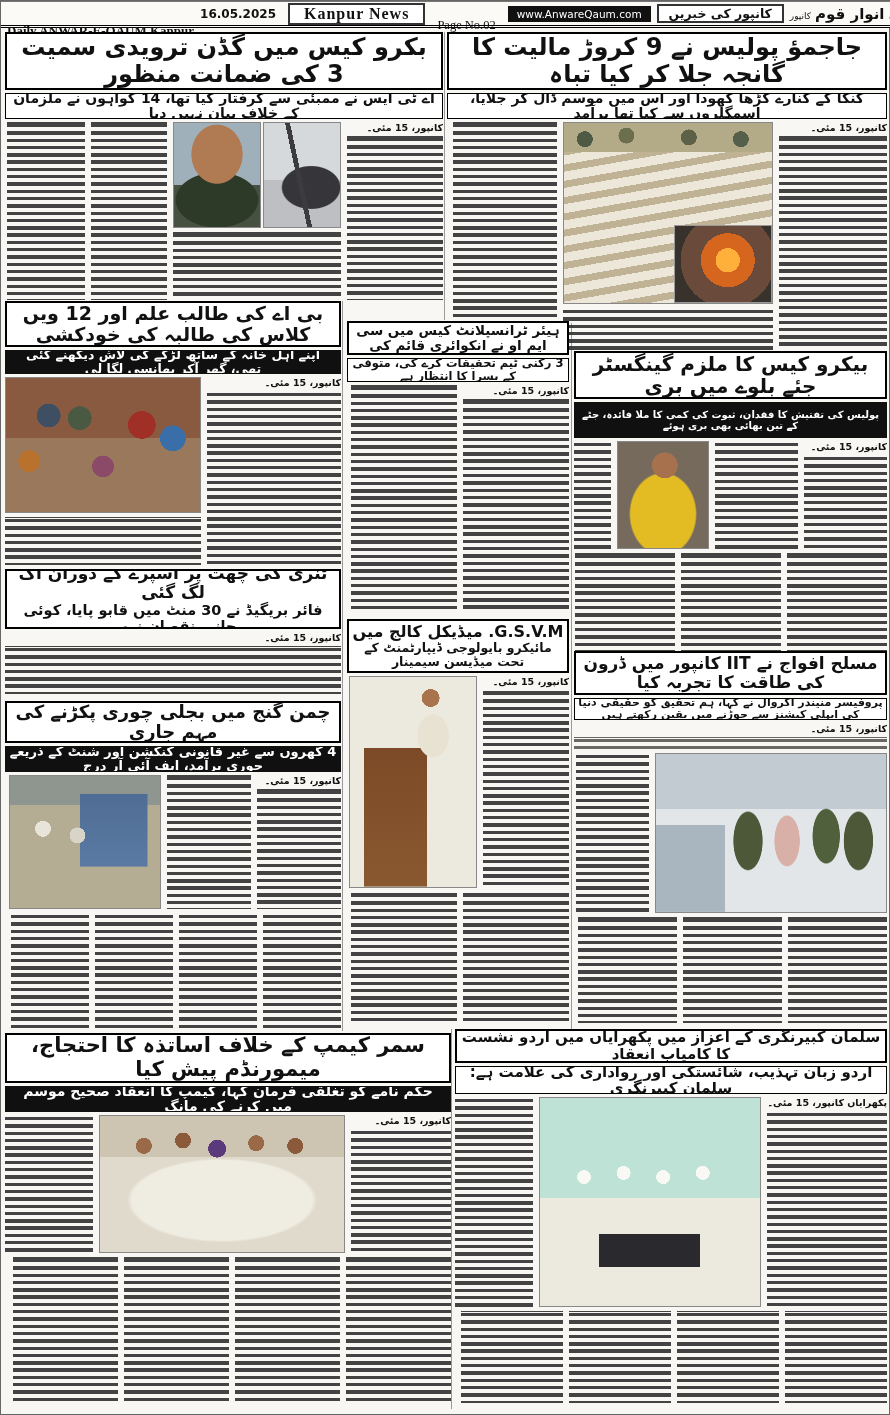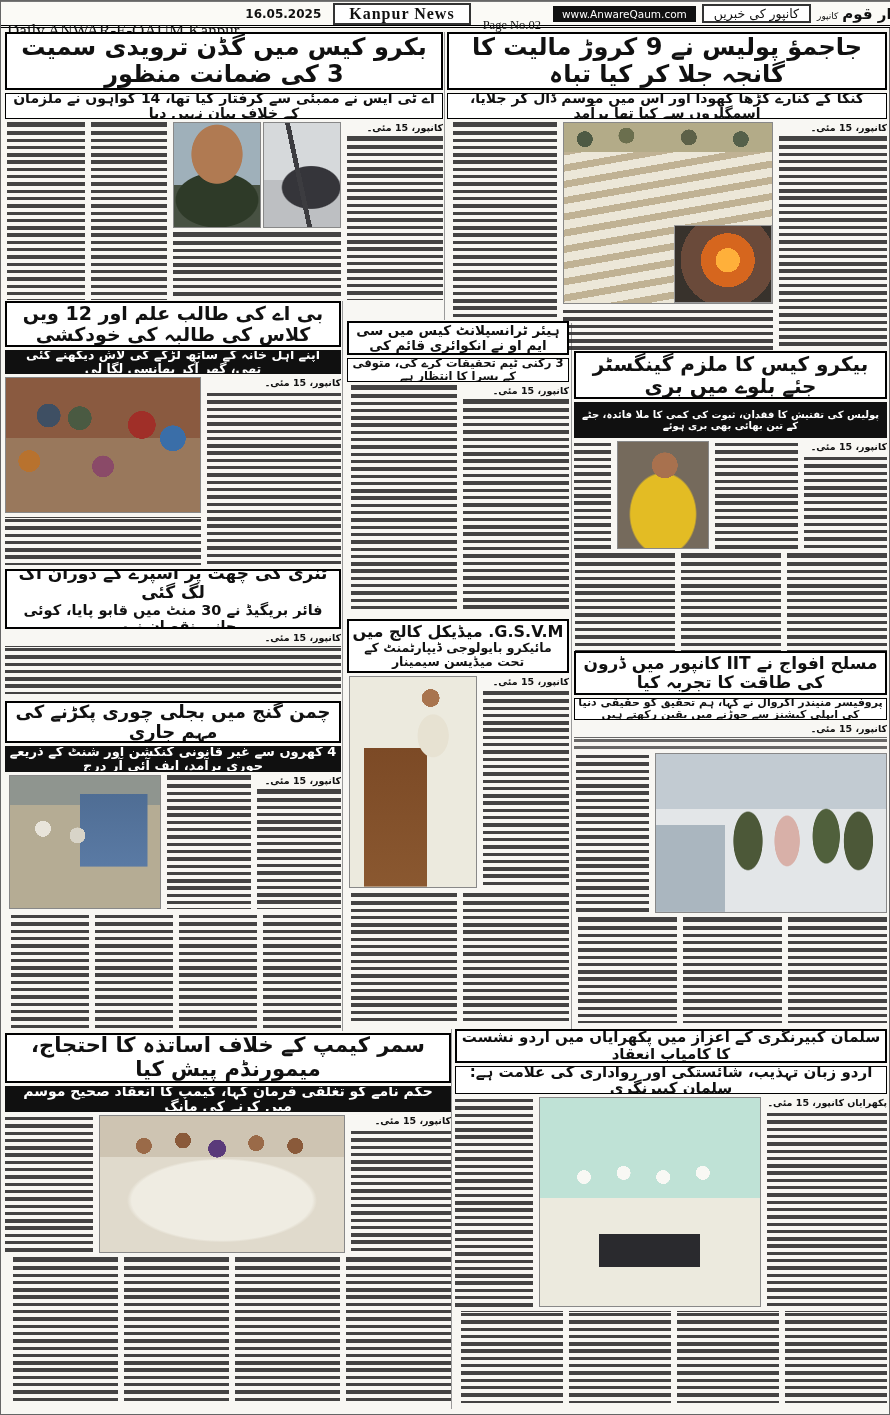--- a/index.html
+++ b/index.html
@@ -3,29 +3,29 @@
 <meta charset="utf-8">
 <style>
   html,body{margin:0;padding:0;background:#e8e6e0;}
   .page{position:relative;width:890px;height:1415px;margin:0 auto;background:#f8f7f3;
         border:1px solid #666;box-sizing:border-box;direction:rtl;
         font-family:"DejaVu Sans",sans-serif;color:#111;}
   
   .masthead{position:absolute;left:0;top:0;width:890px;height:27px;direction:ltr;
             display:flex;align-items:center;gap:6px;padding:2px 6px;box-sizing:border-box;
             border-top:1px solid #777;border-bottom:3px double #000;background:#fbfaf6;}
-  .m-daily{font-family:"Liberation Serif",serif;font-weight:normal;font-size:17px;white-space:nowrap;margin-top:34px;}
+  .m-daily{font-family:"Liberation Serif",serif;font-weight:bold;font-size:13px;white-space:nowrap;margin-top:34px;}
   .m-date{font-weight:bold;font-size:12px;white-space:nowrap;}
   .m-stripes{flex:1;height:12px;align-self:center;
              background:repeating-linear-gradient(to bottom,#555 0 1px,transparent 1px 4px);}
   .m-kbox{font-family:"Liberation Serif",serif;font-size:16px;font-weight:600;letter-spacing:1px;
           border:2px solid #333;padding:0 14px;white-space:nowrap;background:#fff;}
   .m-page{font-family:"Liberation Serif",serif;font-size:12.5px;white-space:nowrap;margin-top:24px;}
   .m-web{background:#111;color:#fff;font-size:10.5px;padding:2px 9px;white-space:nowrap;}
-  .m-ubox{direction:rtl;border:2px solid #333;font-weight:normal;font-size:12.5px;
+  .m-ubox{direction:rtl;border:2px solid #333;font-weight:bold;font-size:12.5px;
           padding:0 10px;white-space:nowrap;background:#fff;}
   .m-paper{direction:rtl;display:flex;align-items:baseline;gap:4px;white-space:nowrap;}
   .m-paper .pfx{font-size:9px;} .m-paper .name{font-size:15px;font-weight:bold;} .m-paper .city{font-size:9px;}
   
   .story{position:absolute;box-sizing:border-box;}
   .hbox{background:#fff;border:2px solid #000;margin:0 0 3px 0;display:flex;flex-direction:column;
         align-items:center;justify-content:center;text-align:center;font-weight:bold;
         line-height:1.12;overflow:hidden;box-sizing:border-box;padding:1px 3px;}
   .sub{border:1.5px solid #000;background:#fff;font-weight:bold;display:flex;align-items:center;
        justify-content:center;text-align:center;margin-bottom:3px;overflow:hidden;

